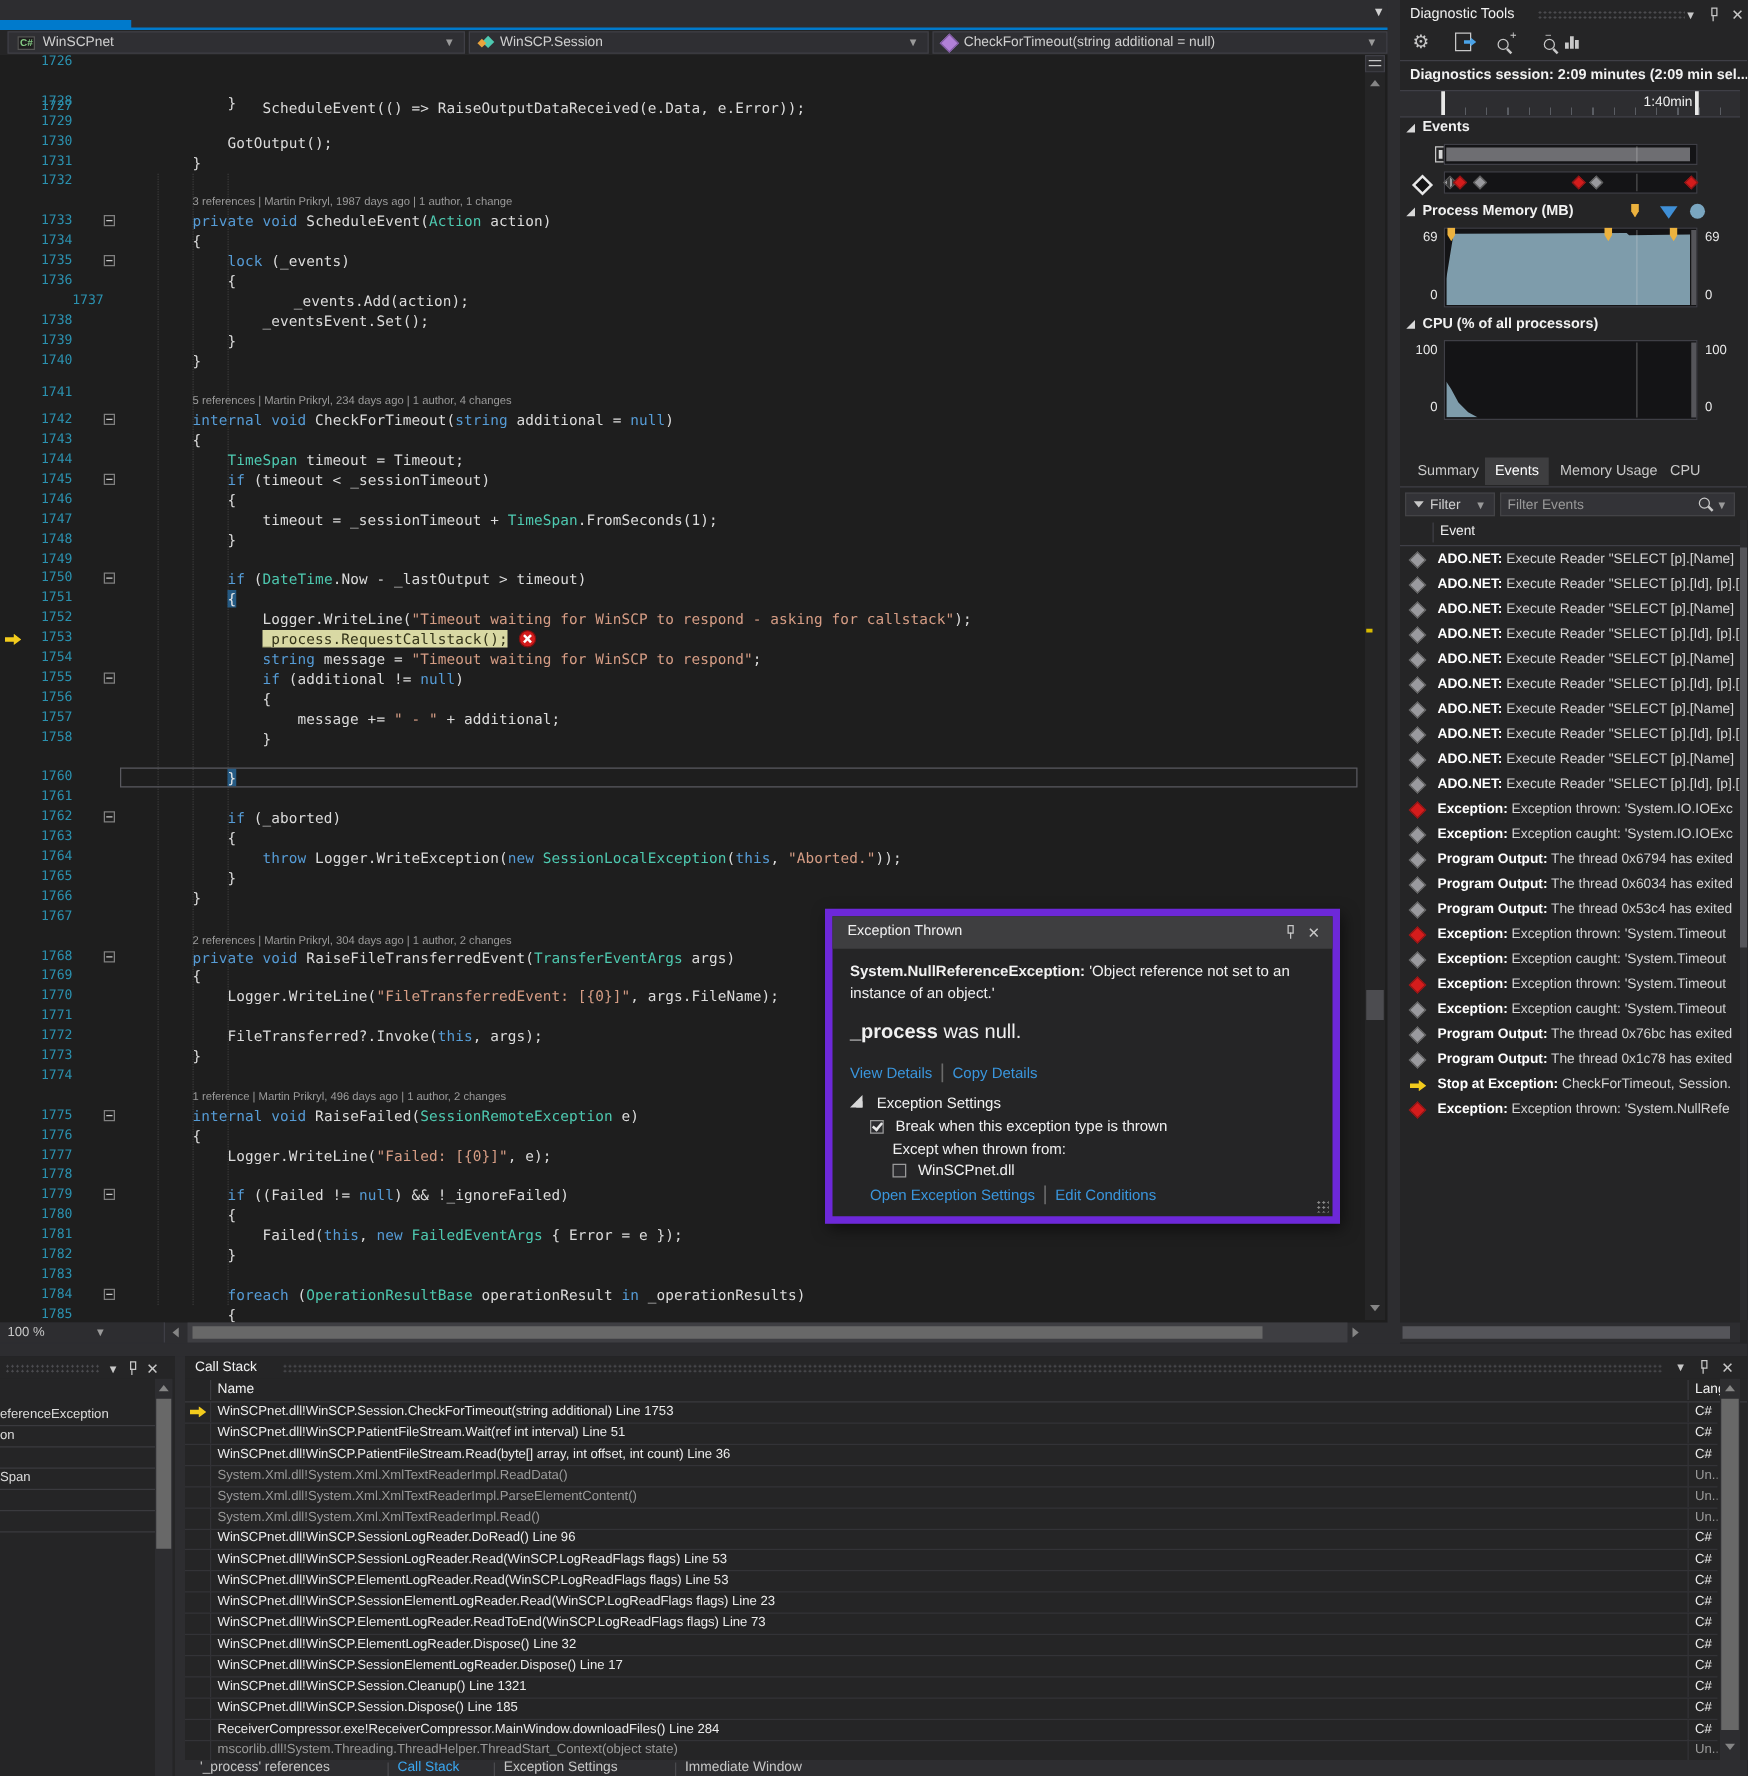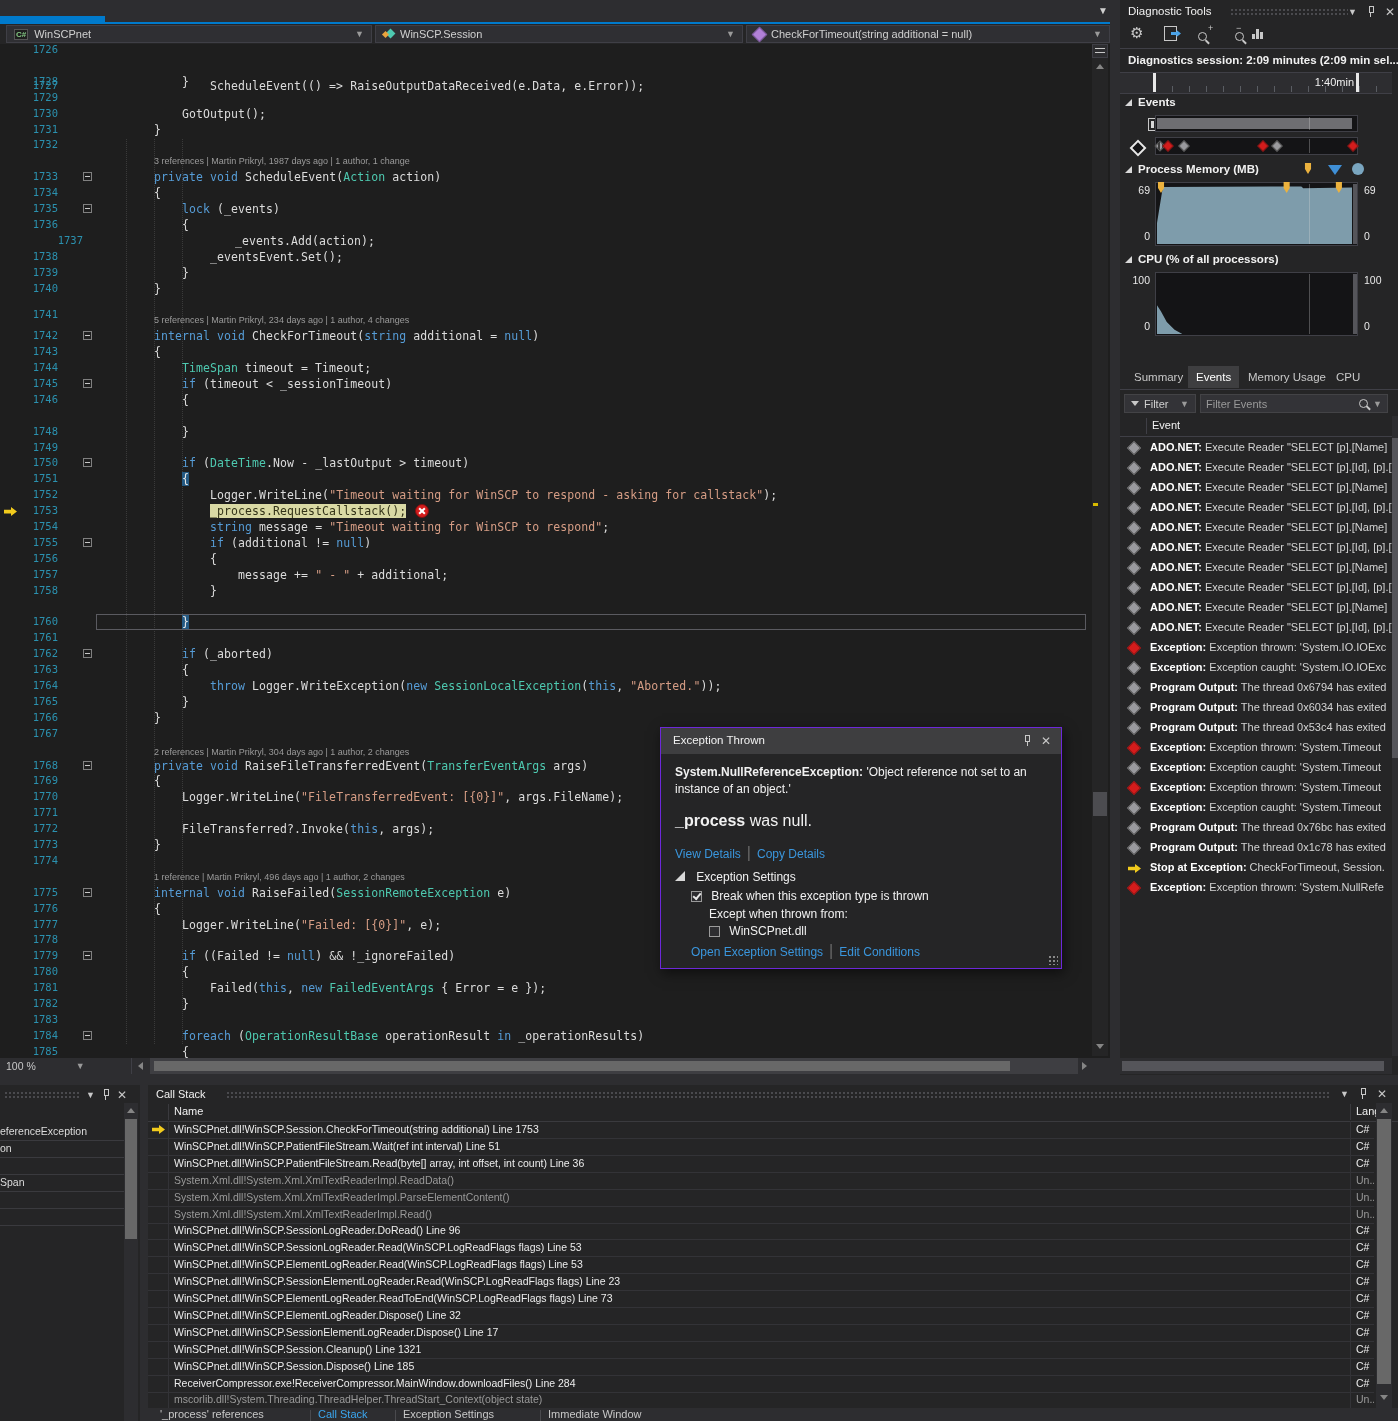--- a/index.html
+++ b/index.html
@@ -109,21 +109,21 @@
   .cstext{position:absolute;left:26px;top:2px;font-size:10.5px;color:#ececec;white-space:nowrap;}
   .cstext.dim{color:#9a9a9a;}
   .cslang{position:absolute;left:1208px;top:2px;font-size:10.5px;color:#ececec;}
   .cslang.dim{color:#9a9a9a;}
   .bottomtab{position:absolute;top:0;height:13px;font-size:11px;color:#c8c8c8;white-space:nowrap;}
   .bottomtab.active{color:#3ba7f0;}
   .tabsep{position:absolute;top:2px;width:1px;height:11px;background:#4a4a4e;}
 
   
   #popup{position:absolute;left:660px;top:727px;width:400px;height:240px;background:#252526;
-      border:1px solid #6d28d9;box-shadow:2px 4px 12px rgba(0,0,0,.55);z-index:50;}
+      border:6px solid #6d28d9;box-shadow:2px 4px 12px rgba(0,0,0,.55);z-index:50;}
   #popup-title{position:absolute;left:0;top:0;right:0;height:26px;background:#3e3e40;}
   .plink{color:#3a96dd;font-size:12px;cursor:default;}
   .psep{color:#6a6a6a;margin:0 6px;}
   .checkbox{width:11px;height:11px;border:1px solid #9a9a9a;background:#2d2d30;display:inline-block;
       position:relative;vertical-align:-2px;box-sizing:border-box;}
   .checkbox.checked::after{content:"";position:absolute;left:1px;top:1px;width:6px;height:3px;
       border-left:2px solid #e8e8e8;border-bottom:2px solid #e8e8e8;transform:rotate(-50deg);}
   .grip{position:absolute;right:3px;bottom:3px;width:10px;height:10px;
       background-image:radial-gradient(#8a8a8a 1px,transparent 1px);background-size:4px 4px;}
 
@@ -284,20 +284,24 @@
         <div class="codetext"><span class="cp">            </span><span class="ct">TimeSpan</span><span class="cp"> timeout = Timeout;</span></div>
       </div>
       <div class="crow" style="top: 331.9px;">
         <div class="ln">1745</div>
         <div class="fold"></div>
         <div class="codetext"><span class="cp">            </span><span class="ck">if</span><span class="cp"> (timeout &lt; _sessionTimeout)</span></div>
       </div>
       <div class="crow" style="top: 347.8px;">
         <div class="ln">1746</div>
         <div class="codetext"><span class="cp">            {</span></div>
+      </div>
+      <div class="crow" style="top: 363.7px;">
+        <div class="ln">1747</div>
+        <div class="codetext"><span class="cp">                timeout = _sessionTimeout + </span><span class="ct">TimeSpan</span><span class="cp">.FromSeconds(1);</span></div>
       </div>
       <div class="crow" style="top: 379.6px;">
         <div class="ln">1748</div>
         <div class="codetext"><span class="cp">            }</span></div>
       </div>
       <div class="crow" style="top: 395.5px;">
         <div class="ln">1749</div>
         <div class="codetext"></div>
       </div>
       <div class="crow" style="top: 411.4px;">

